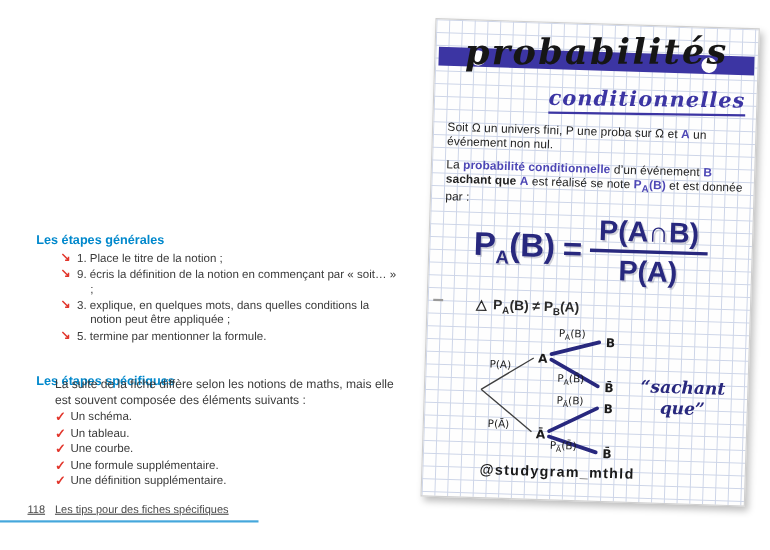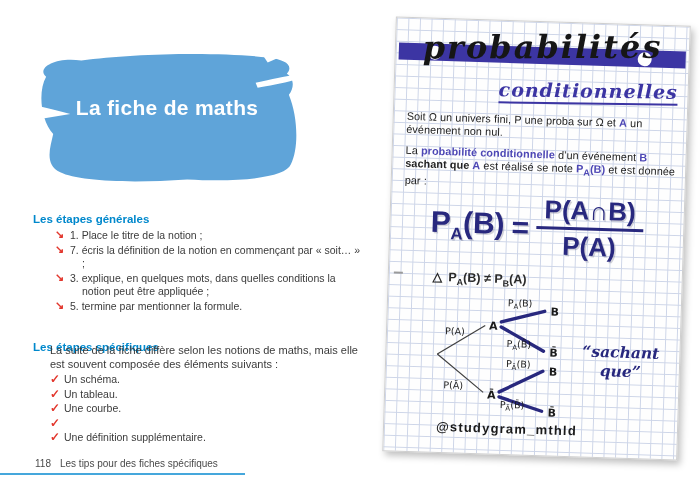--- a/index.html
+++ b/index.html
@@ -35,21 +35,21 @@
   .intro{position:absolute;left:50px;top:344px;width:318px;margin:0;font-size:11px;
     line-height:13.5px;color:#3b3b3b;}
   .checks{position:absolute;left:50px;top:372px;width:300px;margin:0;padding:0;list-style:none;
     font-size:10.5px;line-height:14.5px;color:#3b3b3b;}
   .checks li{display:flex;}
   .check{flex:none;width:14px;color:var(--bullet-red);font-weight:bold;font-size:12px;}
 
   
   .foot{position:absolute;top:458px;font-size:10px;color:#4a4a4a;
     border-bottom:2px solid var(--footer-line);padding-bottom:4px;}
-  .foot-left{left:0;width:210px;padding-left:35px;}
+  .foot-left{left:0;width:210px;padding-left:25px;text-decoration:underline;}
   .foot-left .pnum{margin-right:9px;}
   .foot-right{right:0;width:190px;padding-right:55px;text-align:right;}
   .foot-right .pnum{margin-left:9px;}
 
   
   .note{position:absolute;left:389px;top:21px;width:293px;height:433px;background:#fefefe;
     transform:rotate(1.8deg);border:1px solid #cfcfcf;
     box-shadow:3px 4px 7px rgba(0,0,0,.25);
     background-image:
       linear-gradient(to right,var(--grid-line) 1px,transparent 1px),
@@ -93,39 +93,30 @@
     font-style:italic;font-weight:bold;font-size:15.5px;line-height:19px;color:var(--navy-ink);}
   .quote .q2{margin-left:18px;}
   .handle{position:absolute;left:52px;top:400px;margin:0;font-size:13px;letter-spacing:1.2px;
     color:#1a1a1a;font-weight:600;}
 </style>
 </head>
 <body>
 
 <div class="page">
 
-  <div class="brush-wrap">
-    <svg width="282" height="142" viewBox="0 0 280 140">
-      <path fill="var(--brush-blue)" d="M20,26 C10,18 28,6 55,10 C105,3 190,1 240,7 C258,9 266,15 259,23 C267,28 266,38 261,44 C270,66 271,97 263,113 C258,126 215,131 160,128 C105,132 52,130 34,121 C18,113 24,97 27,83 C14,68 12,40 20,26 Z"></path>
-      <path fill="#ffffff" d="M12,55 C24,58 34,60 44,63 L14,68 Z"></path>
-      <path fill="#ffffff" d="M228,32 C244,28 258,26 266,24 L267,29 C254,33 240,35 230,37 Z"></path>
-      <path fill="#ffffff" d="M236,6 L258,4 L240,12 Z"></path>
-    </svg>
-    <h1 class="brush-title">La fiche de maths</h1>
-  </div>
 
   <h2 class="sec-head h1pos">Les étapes générales</h2>
   <ul class="steps">
     <li>
       <span class="arrow">↘</span>
       <span class="li-text">1. Place le titre de la notion ;</span>
     </li>
     <li>
       <span class="arrow">↘</span>
-      <span class="li-text">7. écris la définition de la notion en commençant par « soit… » ;</span>
+      <span class="li-text">9. écris la définition de la notion en commençant par « soit… » ;</span>
     </li>
     <li>
       <span class="arrow">↘</span>
       <span class="li-text">3. explique, en quelques mots, dans quelles conditions la notion peut être appliquée ;</span>
     </li>
     <li>
       <span class="arrow">↘</span>
       <span class="li-text">5. termine par mentionner la formule.</span>
     </li>
   </ul>
@@ -140,20 +131,21 @@
     <li>
       <span class="check">✓</span>
       <span>Un tableau.</span>
     </li>
     <li>
       <span class="check">✓</span>
       <span>Une courbe.</span>
     </li>
     <li>
       <span class="check">✓</span>
+      <span>Une formule supplémentaire.</span>
     </li>
     <li>
       <span class="check">✓</span>
       <span>Une définition supplémentaire.</span>
     </li>
   </ul>
 
   <div class="foot foot-left">
     <span class="pnum">118</span><span>Les tips pour des fiches spécifiques</span>
   </div>

